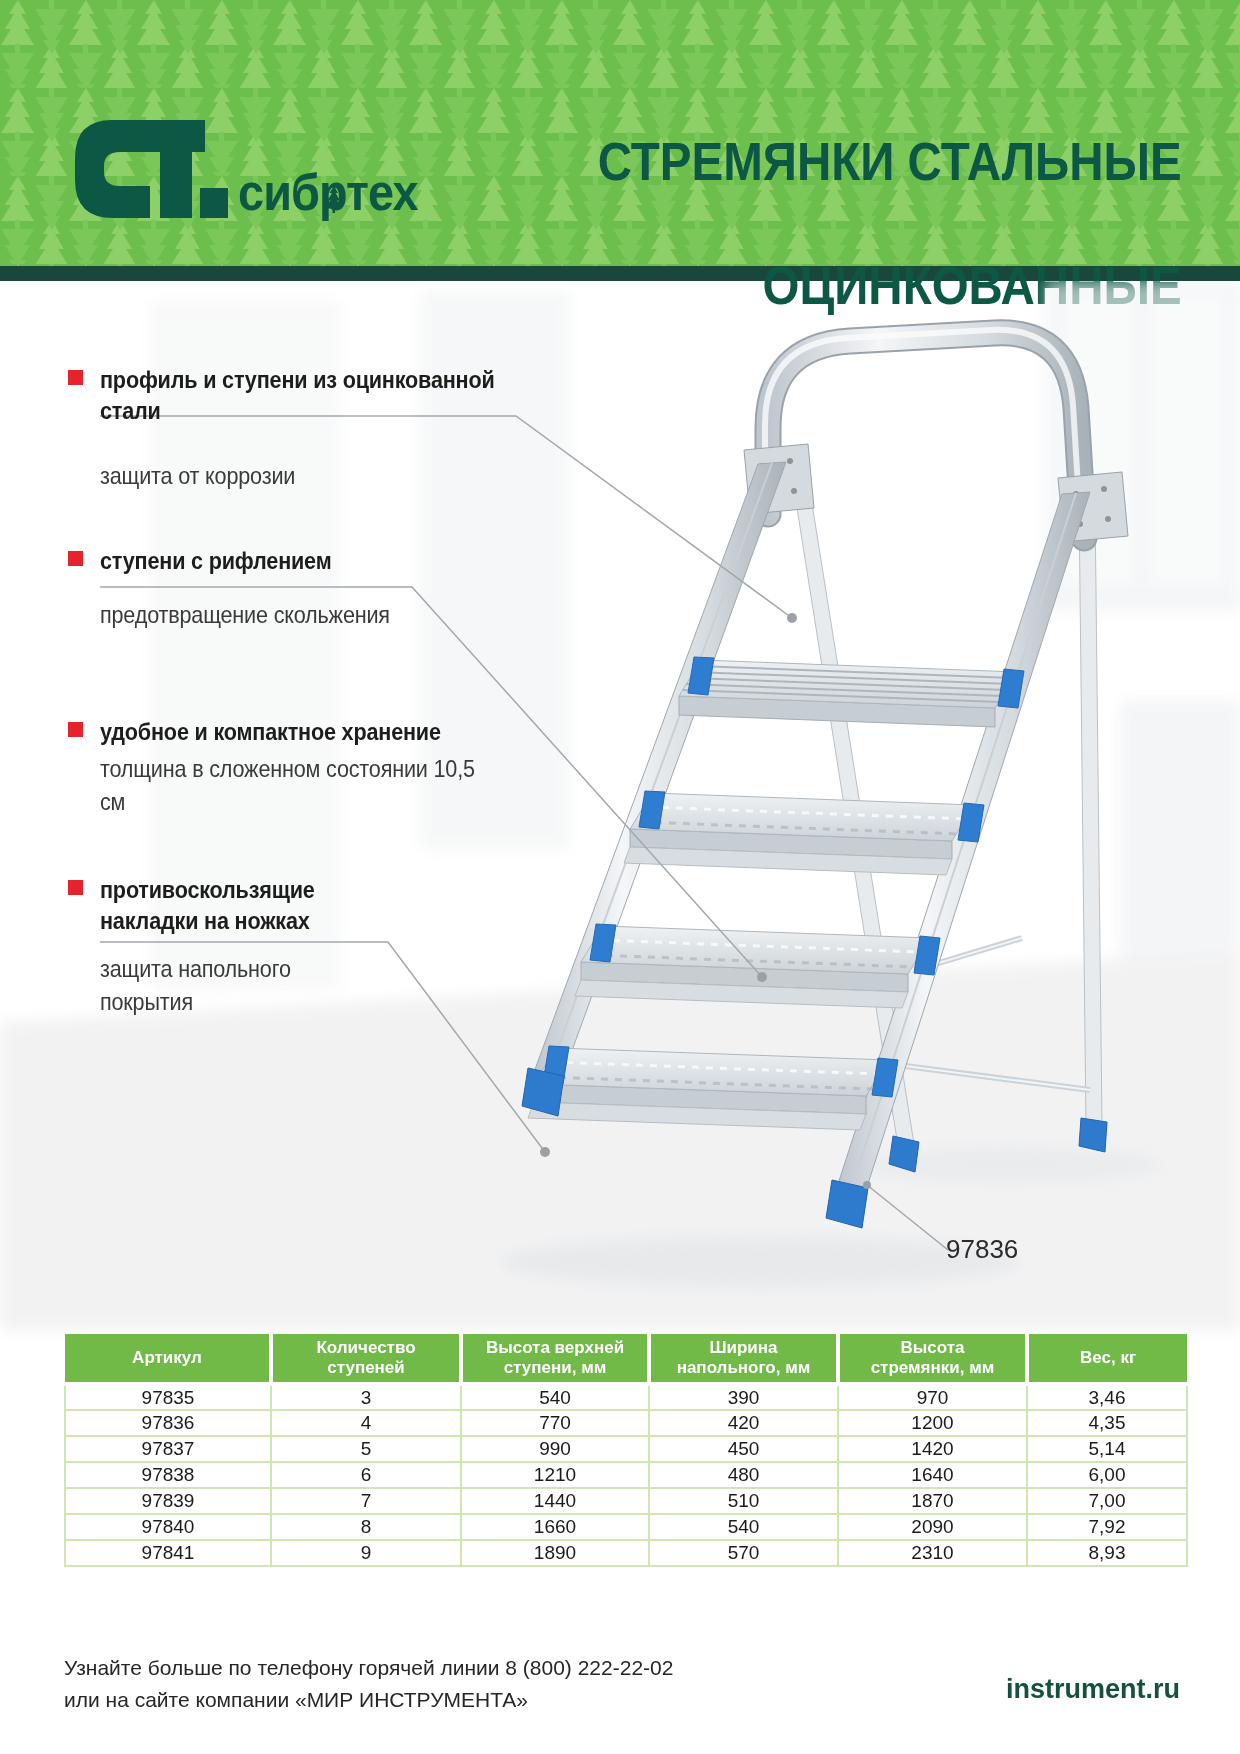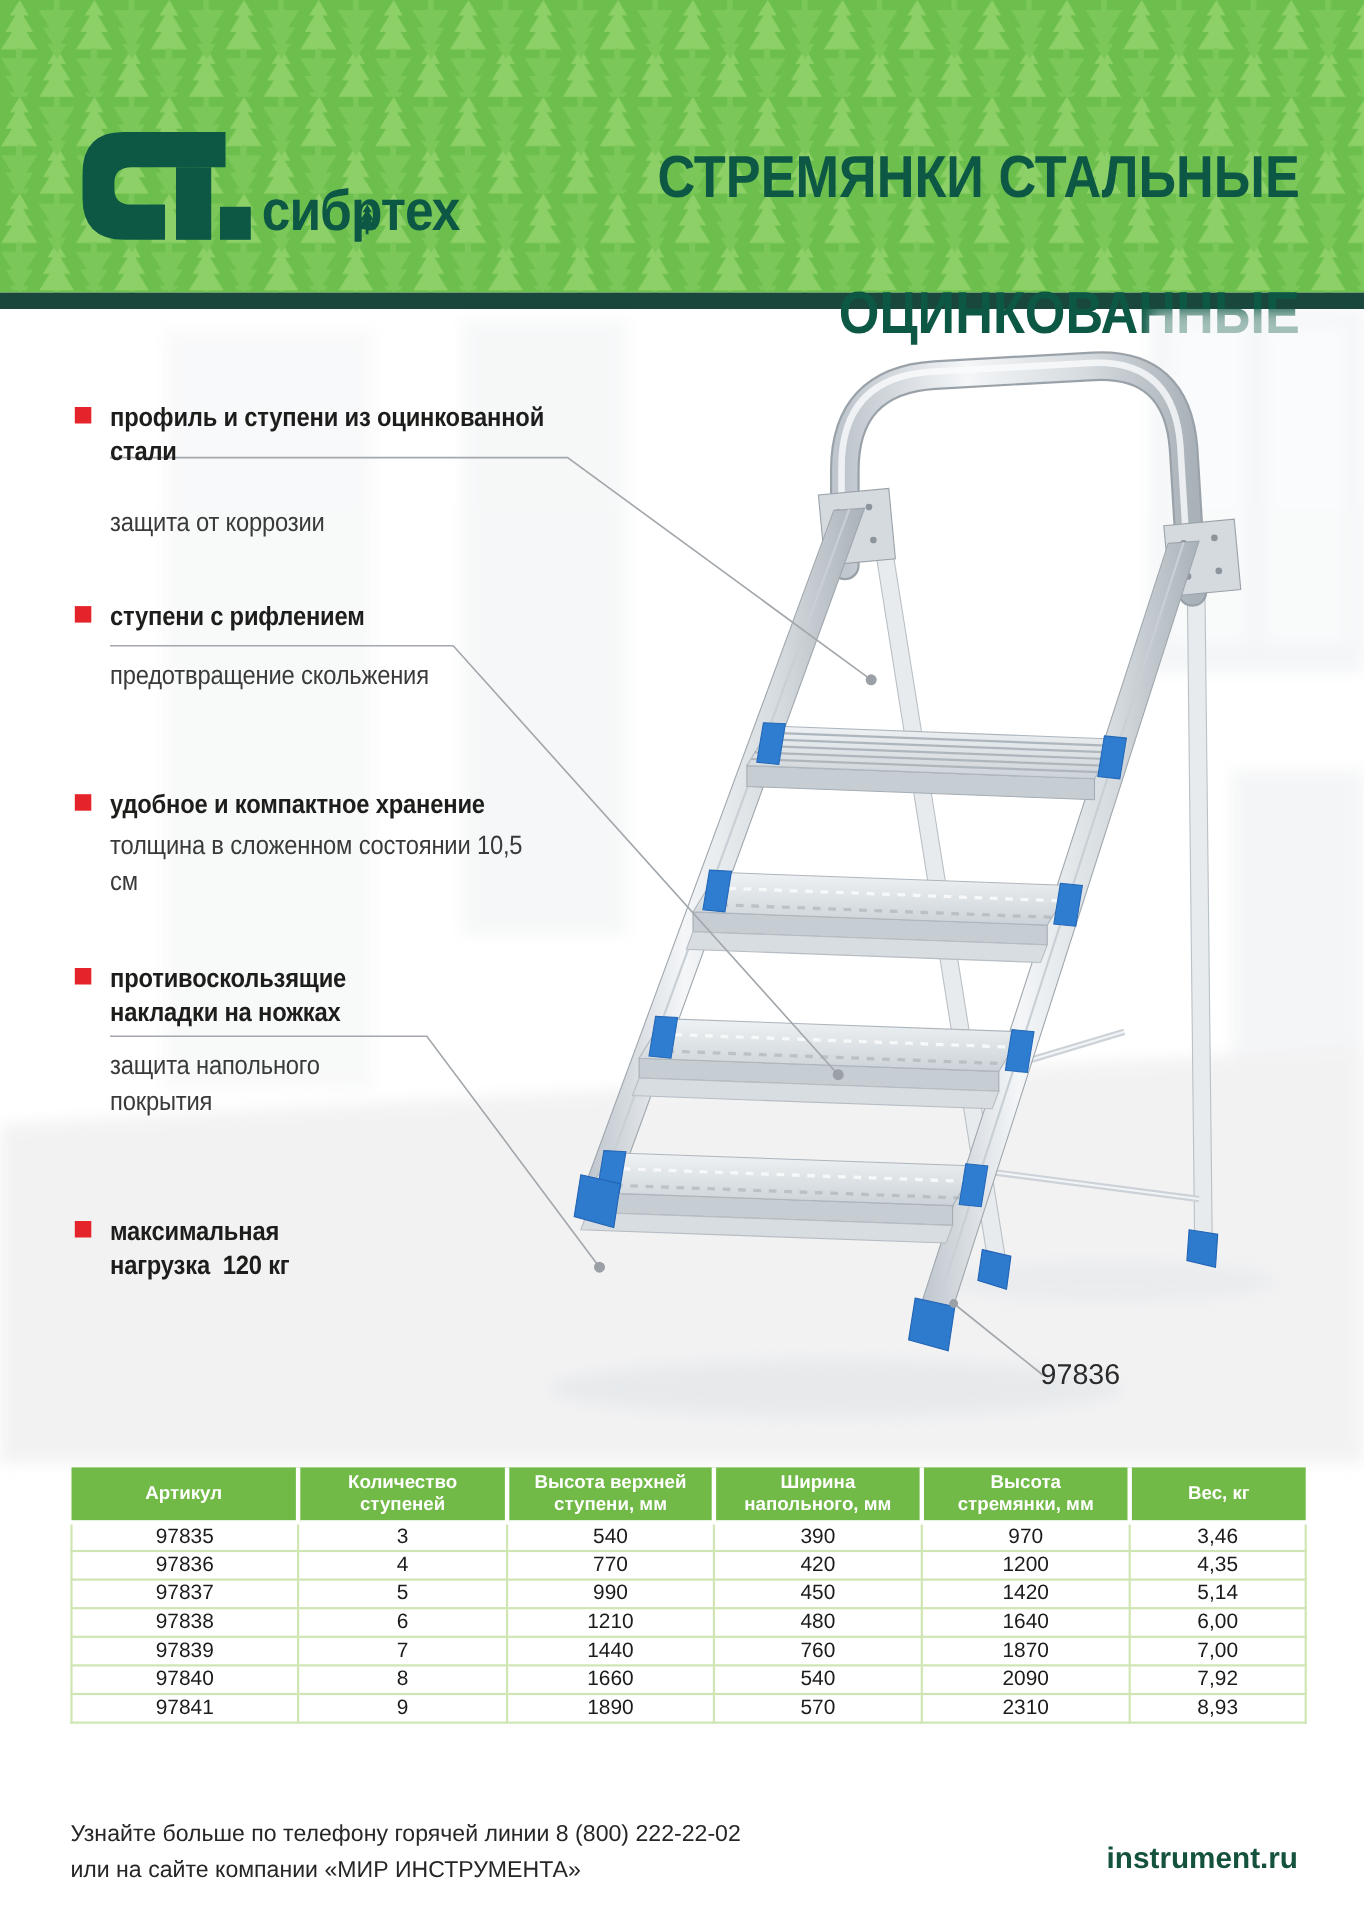--- a/index.html
+++ b/index.html
@@ -252,25 +252,20 @@
     <span class="bullet"></span>
     <div class="f-title">удобное и компактное хранение</div>
     <div class="f-sub">толщина в сложенном состоянии 10,5 см</div>
   </div>
   <div class="feature f4">
     <span class="bullet"></span>
     <div class="f-title">противоскользящие
 накладки на ножках</div>
     <div class="f-sub">защита напольного
 покрытия</div>
-  </div>
-  <div class="feature f5">
-    <span class="bullet"></span>
-    <div class="f-title">максимальная
-нагрузка  120 кг</div>
   </div>
 
   <div class="product-label">97836</div>
 
   <table class="spec-table">
     <colgroup>
       <col style="width:206px">
         <col style="width:190px">
         <col style="width:188px">
       <col style="width:189px">
@@ -321,21 +316,21 @@
           <td>6</td>
           <td>1210</td>
           <td>480</td>
           <td>1640</td>
           <td>6,00</td>
         </tr>
         <tr>
           <td>97839</td>
           <td>7</td>
           <td>1440</td>
-          <td>760</td>
+          <td>510</td>
           <td>1870</td>
           <td>7,00</td>
         </tr>
         <tr>
           <td>97840</td>
           <td>8</td>
           <td>1660</td>
           <td>540</td>
           <td>2090</td>
           <td>7,92</td>

